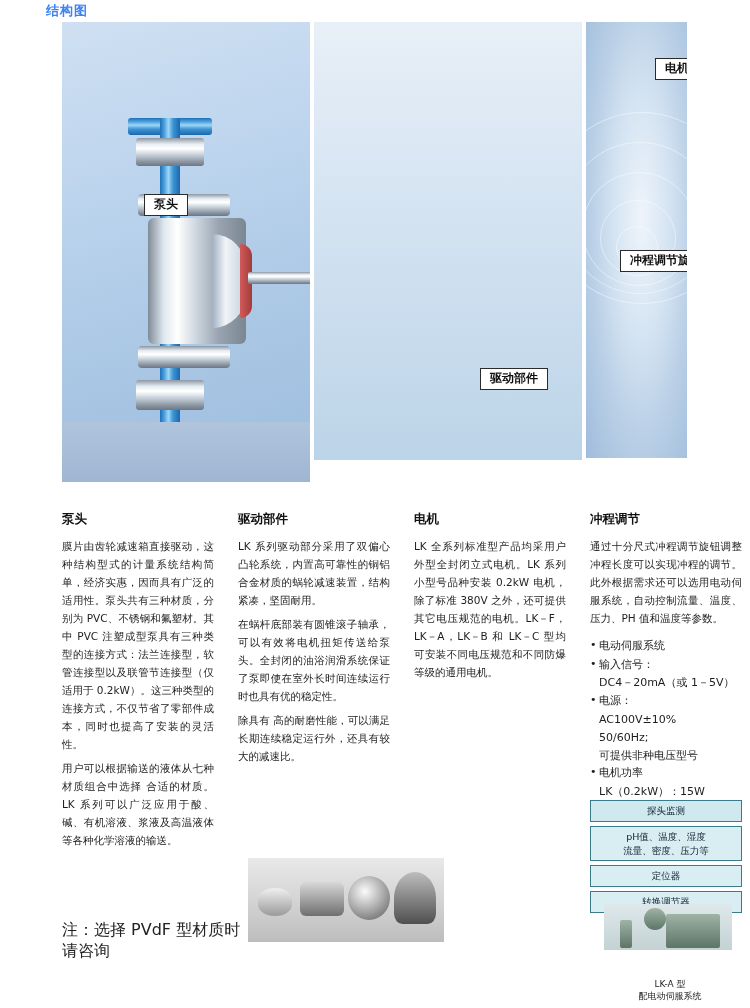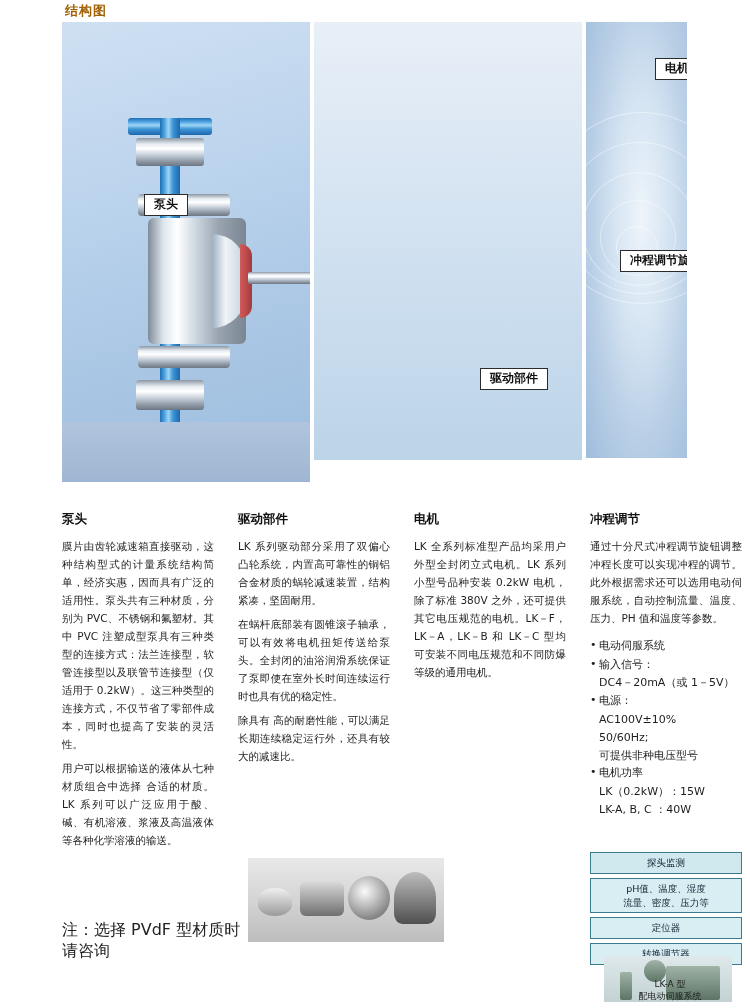--- a/index.html
+++ b/index.html
@@ -8,22 +8,22 @@
     background:#ffffff;
     font-family:"DejaVu Sans","Liberation Sans",sans-serif;
     color:#231f20;
     position:relative;
     overflow:hidden;
   }
   .page{position:relative;width:750px;height:1008px;}
 
   
   .title{
-    position:absolute;left:65px;top:2px;
-    font-size:13px;font-weight:bold;letter-spacing:1px;color:#a16207;
+    position:absolute;left:46px;top:2px;
+    font-size:13px;font-weight:bold;letter-spacing:1px;color:#3b82f6;
   }
 
   
   .illus{
     position:absolute;left:62px;top:22px;width:625px;height:460px;
     overflow:hidden;
   }
   .panel{position:absolute;overflow:hidden;}
   .p1{left:0;top:0;width:248px;height:460px;
       background:linear-gradient(165deg,#cfe0f2 0%,#b9d2ec 40%,#a9c6e4 70%,#9dbcdd 100%);}
@@ -93,21 +93,21 @@
     background:linear-gradient(180deg,#e9e9e9 0%,#d2d2d2 55%,#bdbdbd 100%);
     overflow:hidden;
   }
   .acc{position:absolute;border-radius:3px;}
   .acc1{left:10px;top:30px;width:34px;height:28px;background:linear-gradient(180deg,#f0f0f0,#9a9a9a);border-radius:50%/40%;}
   .acc2{left:52px;top:24px;width:44px;height:34px;background:linear-gradient(180deg,#d8d8d8,#6f6f6f);border-radius:6px;}
   .acc3{left:100px;top:18px;width:42px;height:44px;background:radial-gradient(circle at 40% 35%,#fbfbfb,#585858);border-radius:50%;}
   .acc4{left:146px;top:14px;width:42px;height:52px;background:linear-gradient(180deg,#bdbdbd,#4f4f4f);border-radius:50% 50% 20% 20%;}
 
   
-  .flow{position:absolute;left:590px;top:852px;width:152px;height:150px;}
+  .flow{position:absolute;left:590px;top:800px;width:152px;height:150px;}
   .fbox{
     border:1px solid #3b7c8c;background:#d8eef2;color:#123;
     font-size:9.5px;text-align:center;padding:3px 2px;line-height:1.45;margin-bottom:4px;
   }
   .fbox.title-box{background:#cfe9ef;}
   .arrow-down{
     width:0;height:0;border-left:6px solid transparent;border-right:6px solid transparent;
     border-top:9px solid #1f7fc0;margin:2px auto 4px auto;
   }
   .pumpimg{

